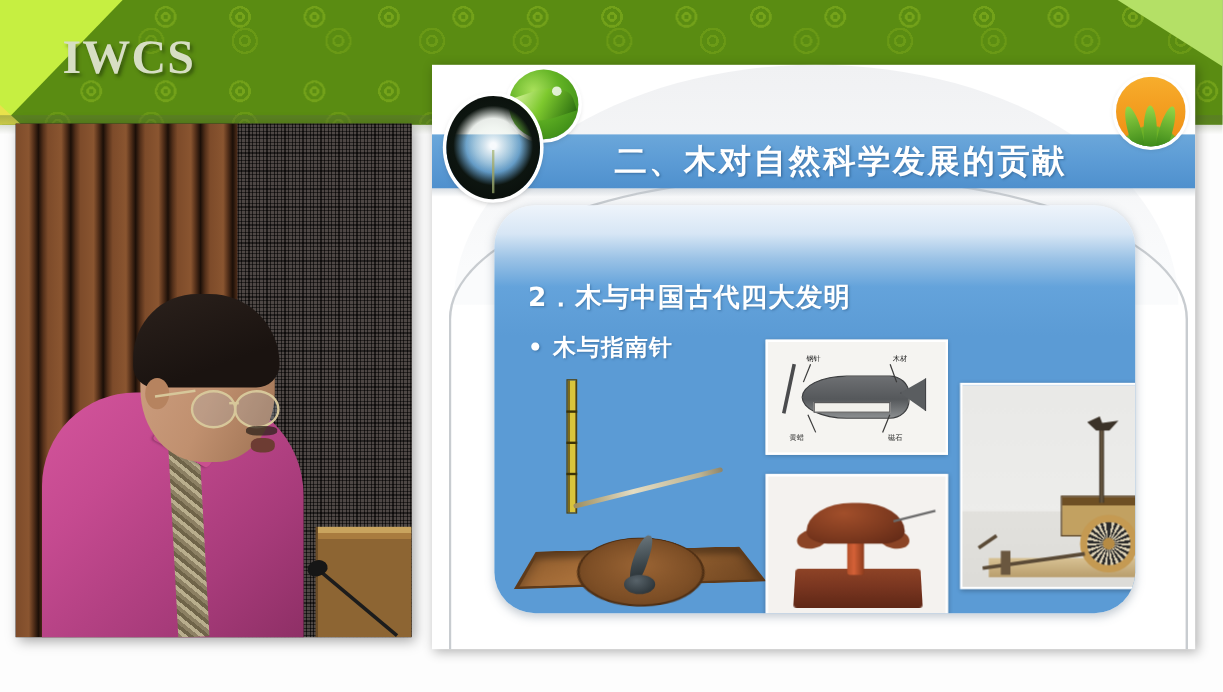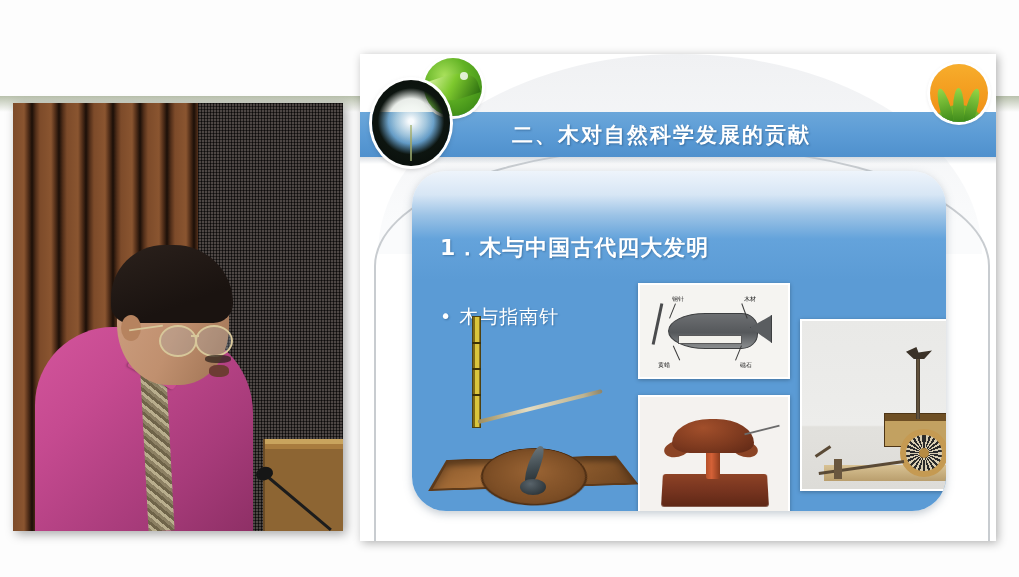--- a/index.html
+++ b/index.html
@@ -285,21 +285,21 @@
     position: absolute;
     left: 0; top: 103px;
     width: 636px; height: 7px;
     background: linear-gradient(to bottom, rgba(180,190,200,.5), rgba(255,255,255,0));
   }
   #slide-title {
     position: absolute;
     left: 152px; top: 62px;
     width: 420px;
     font-family: "DejaVu Sans", "Liberation Sans", sans-serif;
-    font-size: 21px;
+    font-size: 27px;
     font-weight: 700;
     color: #ffffff;
     letter-spacing: 2px;
     text-shadow: 1px 1px 2px rgba(20,60,100,.45);
     line-height: 38px;
     white-space: nowrap;
   }
   
   #dandelion {
     position: absolute;
@@ -393,26 +393,25 @@
     color: #ffffff;
     letter-spacing: 1px;
     text-shadow: 1px 1px 2px rgba(20,60,100,.4);
     white-space: nowrap;
   }
   #content-line2 {
     position: absolute;
     left: 28px; top: 106px;
     font-family: "DejaVu Sans", "Liberation Sans", sans-serif;
     font-size: 19px;
-    font-weight: 400;
+    font-weight: 700;
     color: #ffffff;
     letter-spacing: 1px;
     text-shadow: 1px 1px 2px rgba(20,60,100,.4);
     white-space: nowrap;
-    margin-top: 27px;
   }
 
   
   #fig-needle {
     position: absolute;
     left: 38px; top: 145px;
     width: 168px; height: 125px;
   }
   #bamboo {
     position: absolute;
@@ -671,20 +670,27 @@
     left: 32px; bottom: 10px;
     width: 8px; height: 20px;
     background: #6a573f;
   }
 </style>
 </head>
 <body>
 
 <div id="stage">
 
+  <div id="header-band">
+    <div id="header-spirals"></div>
+    <div id="header-wedge-left"></div>
+    <div id="header-wedge-left2"></div>
+    <div id="header-wedge-right"></div>
+    <div id="iwcs-logo">IWCS</div>
+  </div>
   <div id="header-shadow"></div>
 
 
   <div id="video-panel">
     <div id="wood-wall"></div>
     <div id="mesh-wall"></div>
     <div id="podium"></div>
     <div id="mic-stand"></div>
     <div id="mic-head"></div>
 
@@ -717,21 +723,21 @@
     <div id="leaf-circle"></div>
 
     <div id="slide-badge">
       <span class="blade" style="left:10px;transform:rotate(-16deg);"></span>
       <span class="blade" style="left:23px;"></span>
       <span class="blade" style="left:36px;transform:rotate(16deg);"></span>
     </div>
 
     <div id="content-box">
 
-      <div id="content-line1">1．木与中国古代四大发明</div>
+      <div id="content-line1">2．木与中国古代四大发明</div>
       <div id="content-line2">•   木与指南针</div>
 
       <div id="fig-needle">
         <div id="bamboo"></div>
         <div class="bamboo-node" style="top:26px"></div>
         <div class="bamboo-node" style="top:52px"></div>
         <div class="bamboo-node" style="top:78px"></div>
         <div id="needle"></div>
       </div>
 

